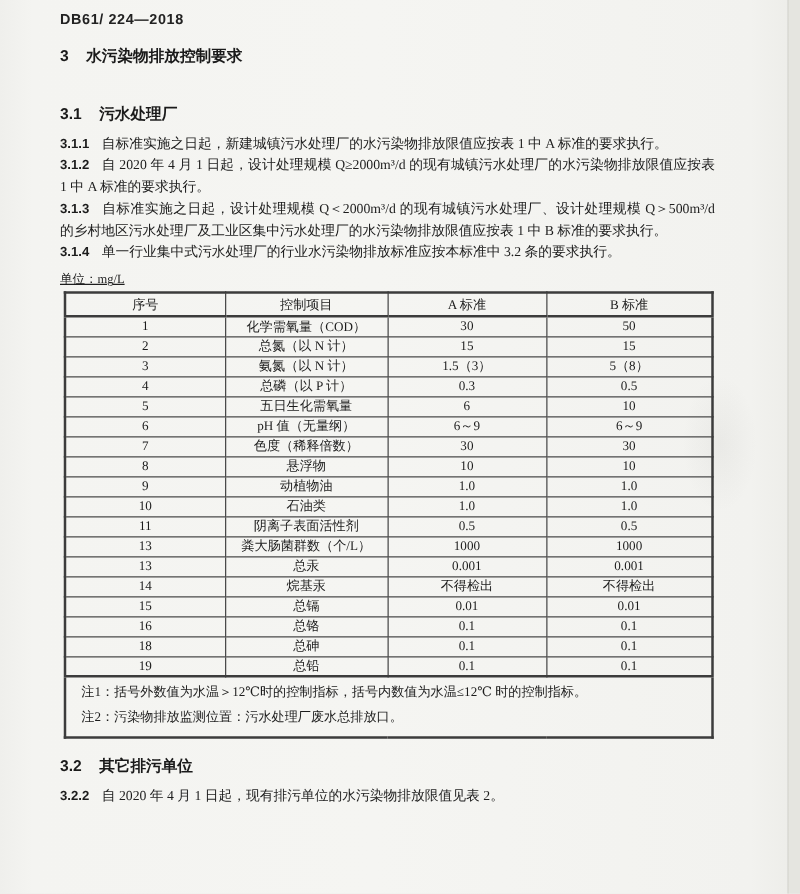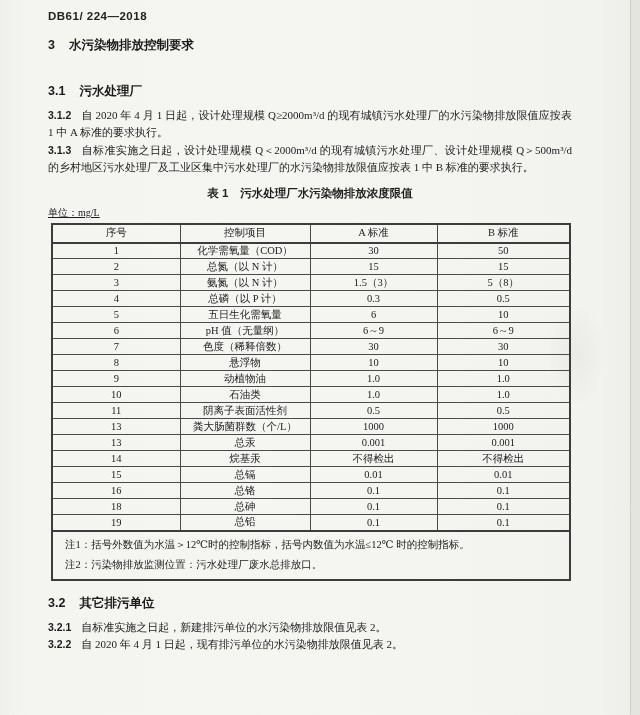--- a/index.html
+++ b/index.html
@@ -102,27 +102,26 @@
 
     <div class="h-sec h1">
       <span class="num">3</span><span>水污染物排放控制要求</span>
     </div>
 
     <div class="h-sec h2">
       <span class="num">3.1</span><span>污水处理厂</span>
     </div>
 
     <div class="clauses">
+      <p class="clause"><span class="cnum">3.1.1</span><span>自标准实施之日起，新建城镇污水处理厂的水污染物排放限值应按表 1 中 A 标准的要求执行。</span></p>
       <p class="clause"><span class="cnum">3.1.2</span><span>自 2020 年 4 月 1 日起，设计处理规模 Q≥2000m³/d 的现有城镇污水处理厂的水污染物排放限值应按表 1 中 A 标准的要求执行。</span></p>
       <p class="clause"><span class="cnum">3.1.3</span><span>自标准实施之日起，设计处理规模 Q＜2000m³/d 的现有城镇污水处理厂、设计处理规模 Q＞500m³/d 的乡村地区污水处理厂及工业区集中污水处理厂的水污染物排放限值应按表 1 中 B 标准的要求执行。</span></p>
-    </div>
-
-    <div class="tbl-caption">
-      <span class="cap-no">表 1</span><span>污水处理厂水污染物排放浓度限值</span>
-    </div>
+      <p class="clause"><span class="cnum">3.1.4</span><span>单一行业集中式污水处理厂的行业水污染物排放标准应按本标准中 3.2 条的要求执行。</span></p>
+    </div>
+
 
     <div class="unit-line">单位：mg/L</div>
 
     <table class="limits">
       <colgroup>
         <col style="width:128px">
           <col style="width:130px">
           <col style="width:127px">
           <col style="width:133px">
       </colgroup>
@@ -252,18 +251,17 @@
           </td>
         </tr>
       </tfoot>
     </table>
 
     <div class="h-sec h2" style="margin-top:14px">
       <span class="num">3.2</span><span>其它排污单位</span>
     </div>
 
     <div class="clauses">
-      <p class="clause"><span class="cnum">3.2.1</span><span>自标准实施之日起，新建排污单位的水污染物排放限值见表 2。</span></p>
       <p class="clause"><span class="cnum">3.2.2</span><span>自 2020 年 4 月 1 日起，现有排污单位的水污染物排放限值见表 2。</span></p>
     </div>
 
   </div>
 </div>
 
 </body></html>

